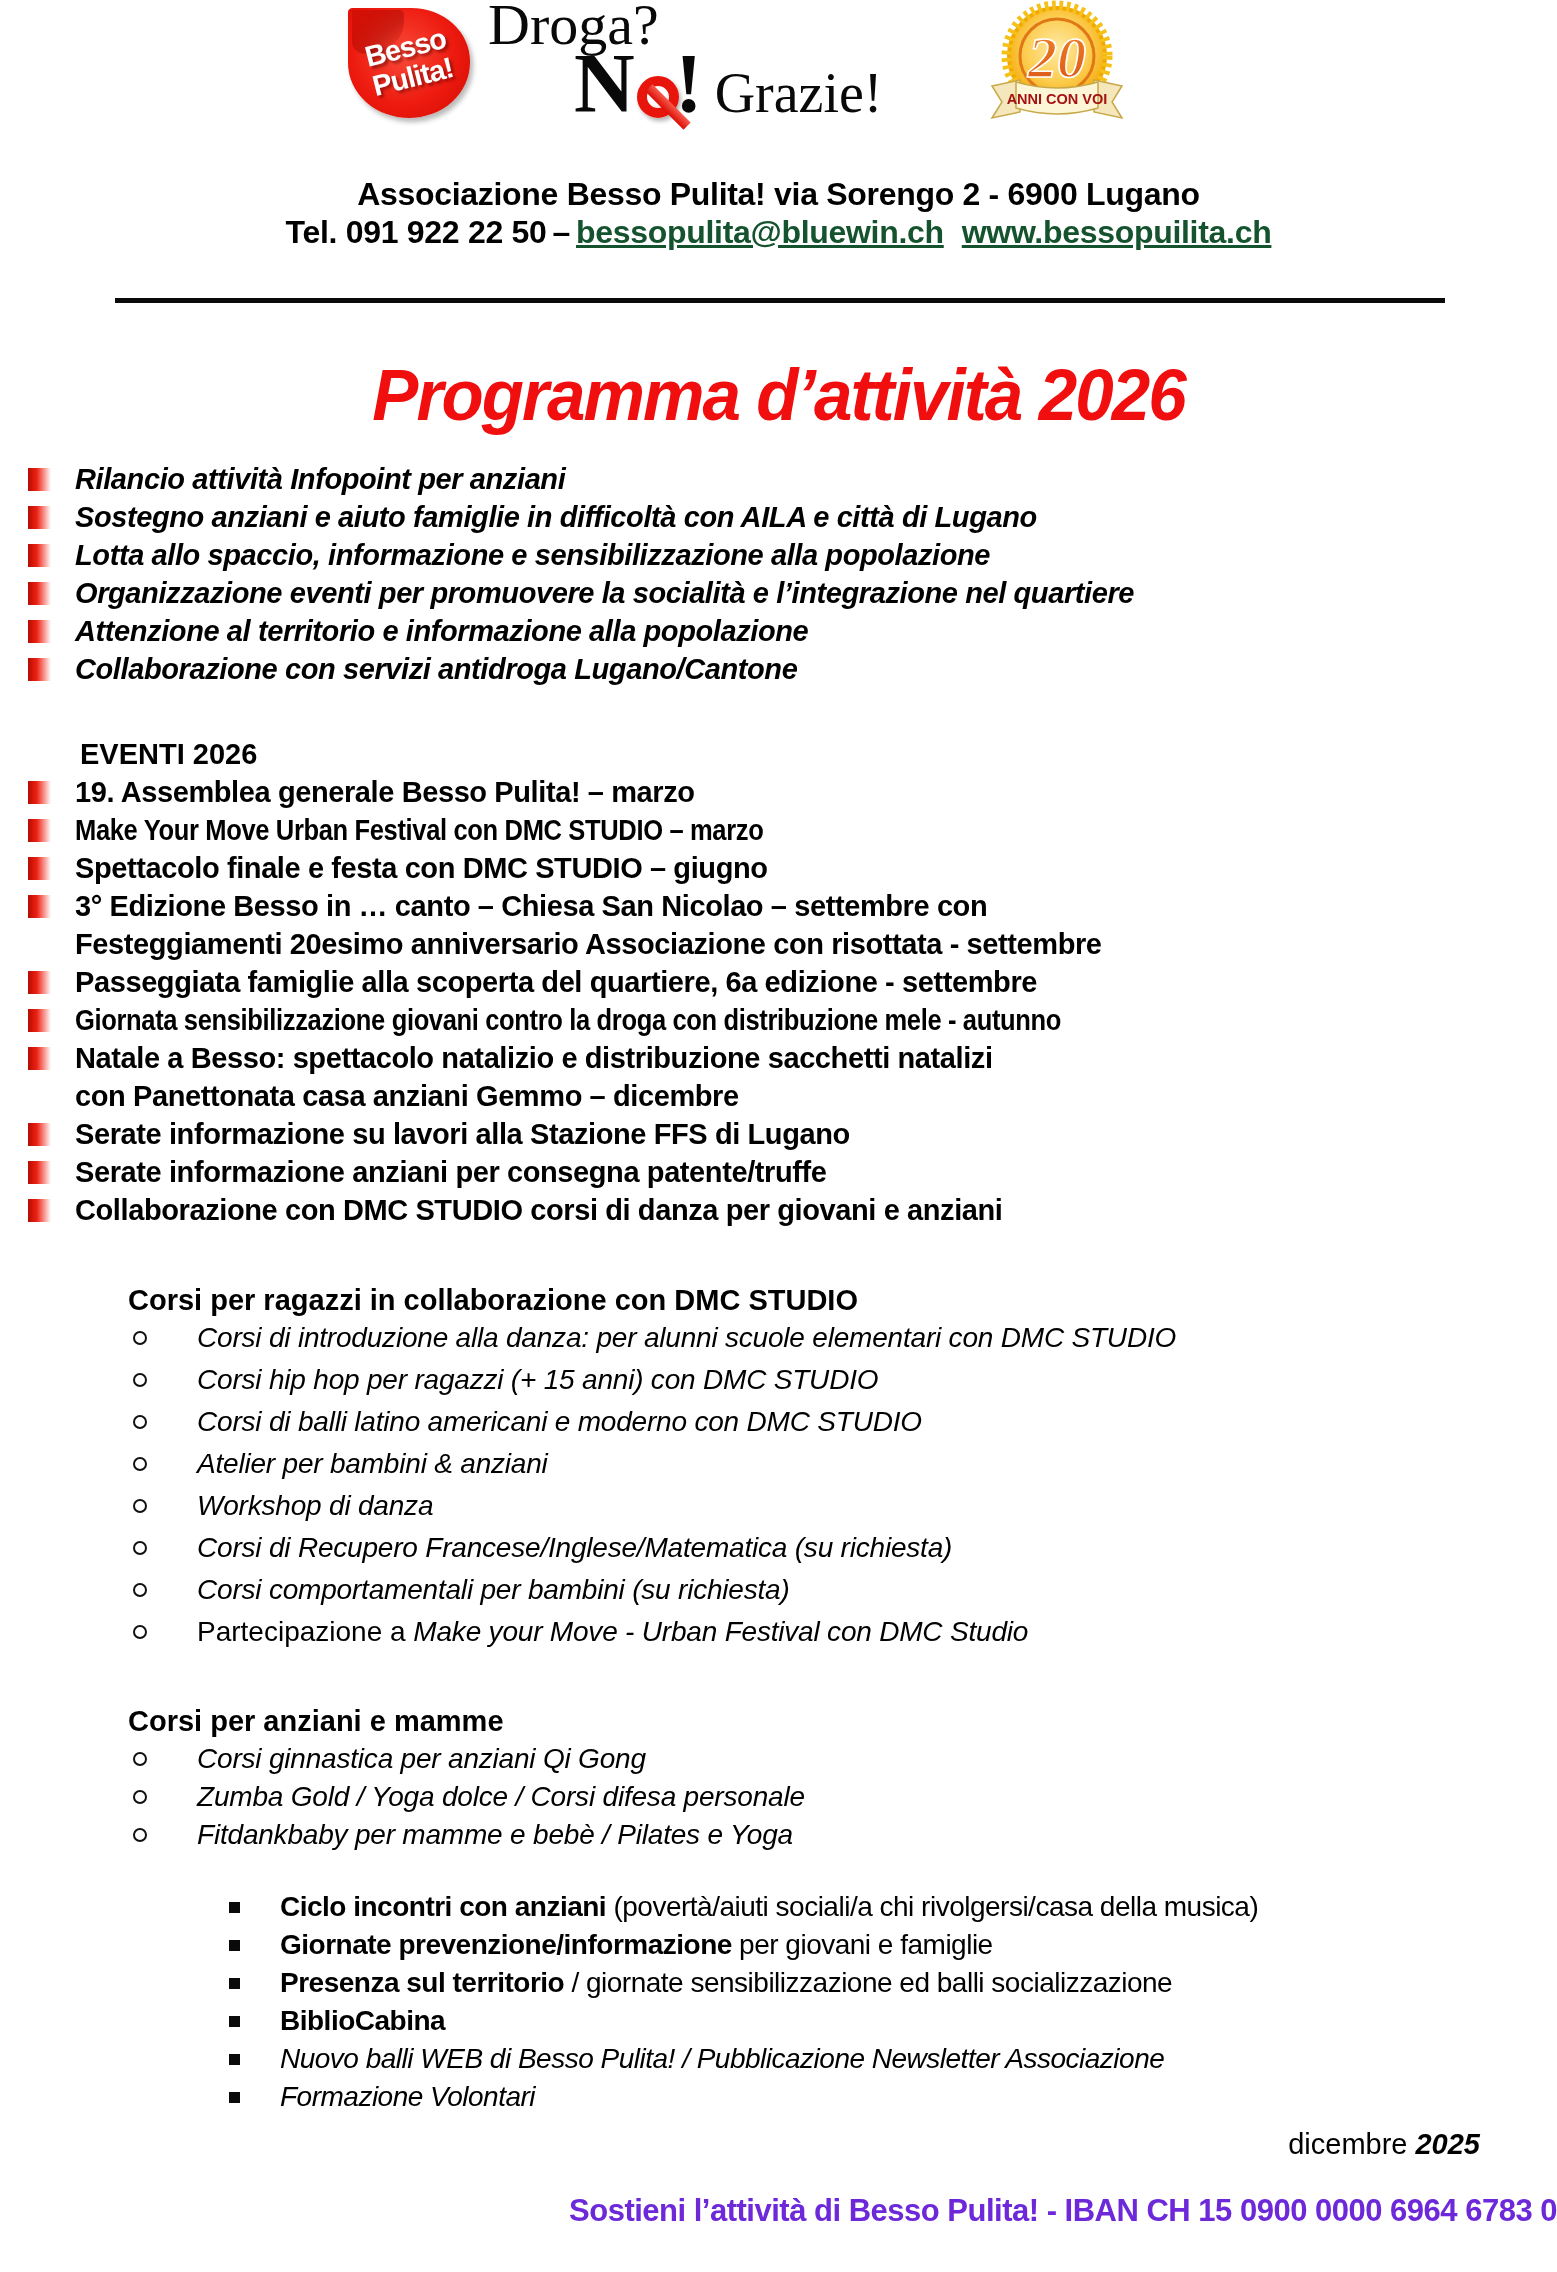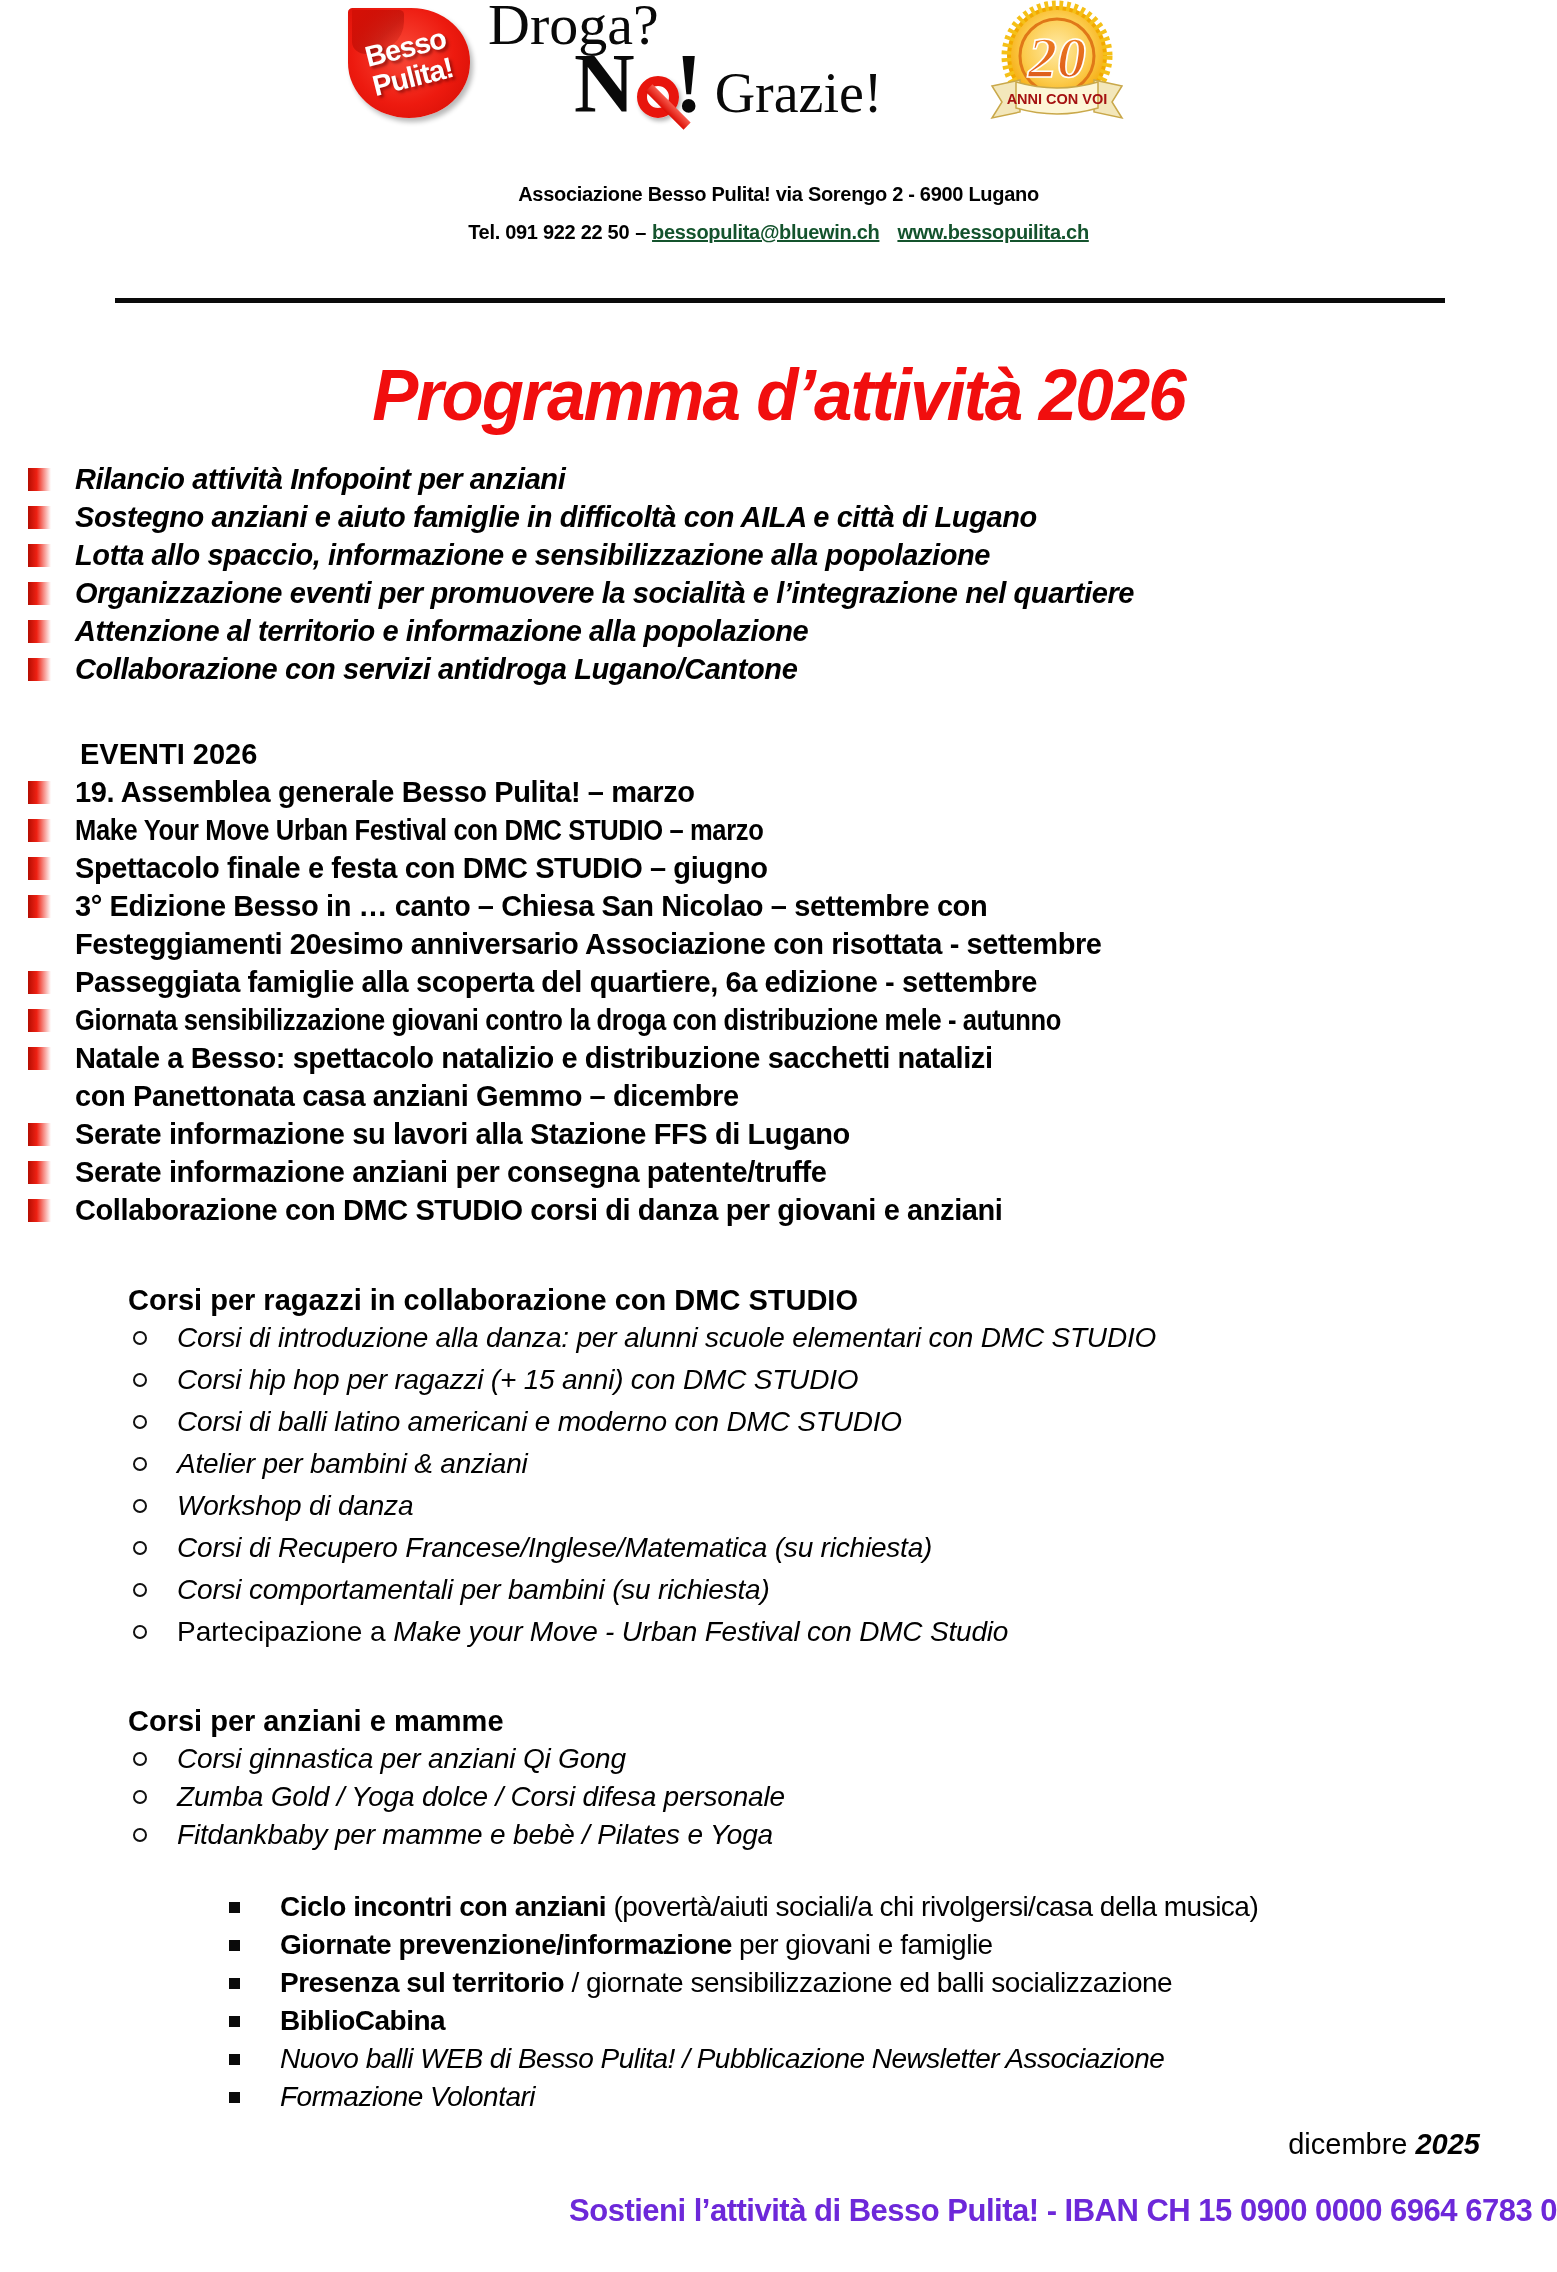--- a/index.html
+++ b/index.html
@@ -47,21 +47,21 @@
     box-shadow:2px 3px 4px rgba(0,0,0,.3), inset 1px 1px 2px rgba(255,255,255,.8);
   }
   .nosign::before {
     content:""; position:absolute; left:-6px; top:16px; width:54px; height:10px;
     background:linear-gradient(180deg,#f75b4e,#dc0e05);
     transform:rotate(45deg);
   }
 
   .badge { position:absolute; left:976px; top:0; width:162px; height:124px; }
 
-  .addr-block { text-align:center; font-weight:bold; font-size:20px; line-height:38px; letter-spacing:-0.3px; }
+  .addr-block { text-align:center; font-weight:bold; font-size:32px; line-height:38px; letter-spacing:-0.3px; }
   .addr-block a { color:#14532d; font-weight:bold; text-decoration:underline; }
   .contact-sep { padding:0 6px; }
   .contact-gap { display:inline-block; width:18px; }
 
   .rule { margin:47px 0 0 115px; width:1330px; height:0; border-top:5px solid #0a0a0a; }
 
   
   .doc-title {
     margin-top:45px; text-align:center;
     color:#f10e0e; font-size:72px; line-height:95px;
@@ -90,21 +90,21 @@
 
   .evt-heading { margin-top:47px; padding-left:80px; font-weight:bold; font-size:29px; line-height:38px; }
   .evt-row { padding-left:28px; }
   .evt-row .cell-b { width:47px; }
   .evt-text { font-weight:bold; font-size:29px; letter-spacing:-0.4px; white-space:nowrap; }
   .condensed { display:inline-block; transform:scaleX(.88); transform-origin:left center; }
 
   .sec-heading { padding-left:128px; font-weight:bold; font-size:29px; line-height:38px; }
   .kids-heading { margin-top:52px; }
   .sen-heading { margin-top:47px; }
-  .crs-row { padding-left:133px; }
+  .crs-row { padding-left:133px;gap:20px; }
   .crs-row .cell-b { width:44px; }
   .crs-text { font-size:28px; font-style:italic; letter-spacing:-0.2px; }
   .crs-pre { font-size:28px; font-style:normal; }
 
   .ini-list { margin-top:34px; }
   .ini-row { padding-left:229px; }
   .ini-row .cell-b { width:51px; }
   .ini-text { font-size:28px; letter-spacing:-0.5px; white-space:nowrap; }
   .ini-lead-b { font-weight:bold; }
   .ini-italic { font-style:italic; }

